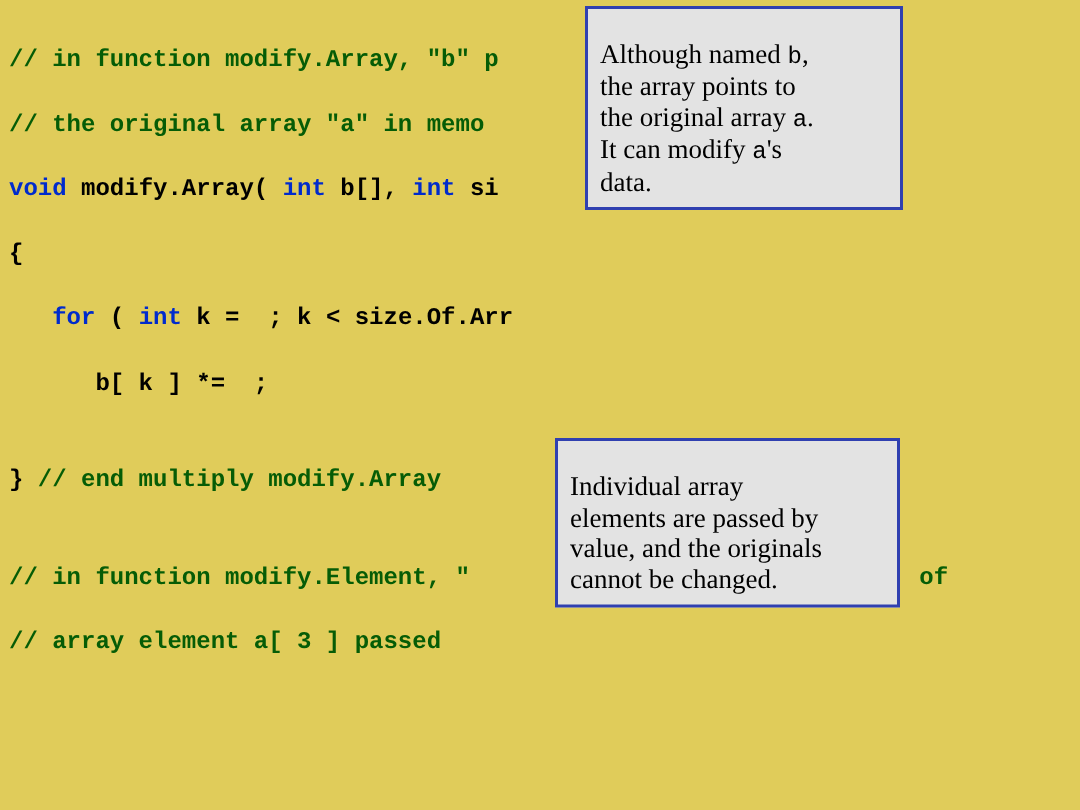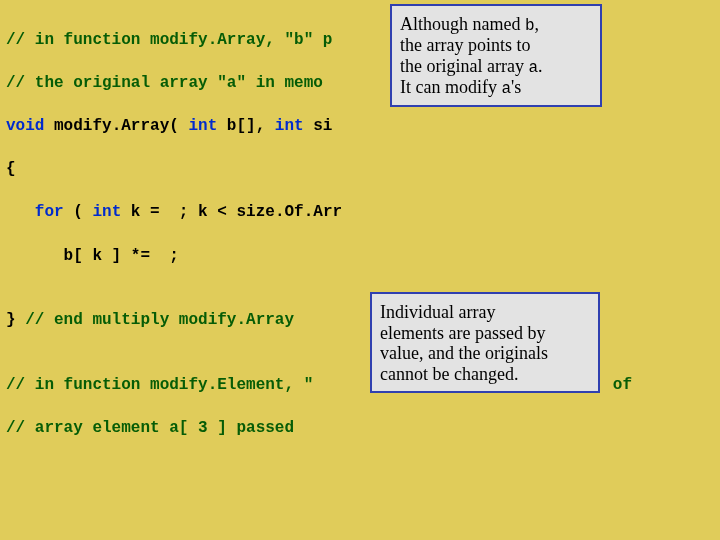--- a/index.html
+++ b/index.html
@@ -22,21 +22,21 @@
   .code {
     white-space: pre;
     color: #000;
   }
   .comment { color: #065c06; }
   .kw { color: #002bcc; }
   .callout {
     position: absolute;
     background: #e3e3e3;
     border: 2px solid #3040b0;
-    padding: 8px 8px 6px 8px;
+    padding: 20px 8px 6px 8px;
     font-family: "Times New Roman", serif;
     font-weight: normal;
     font-size: 18px;
     line-height: 1.15;
     color: #000;
   }
   .callout .mono {
     font-family: "Courier New", monospace;
     font-size: 16px;
   }
@@ -75,20 +75,21 @@
 
 <span class="linewrap"><span></span></span>
 
 </div>
 
 <div id="callout1" class="callout">
   <div><span>Although named </span><span class="mono">b</span><span>,</span></div>
   <div>the array points to</div>
   <div><span>the original array </span><span class="mono">a</span><span>.</span></div>
   <div><span>It can modify </span><span class="mono">a</span><span>'s</span></div>
+  <div>data.</div>
 </div>
 
 <div id="callout2" class="callout">
   <div>Individual array</div>
   <div>elements are passed by</div>
   <div>value, and the originals</div>
   <div>cannot be changed.</div>
 </div>
 
 </body></html>

